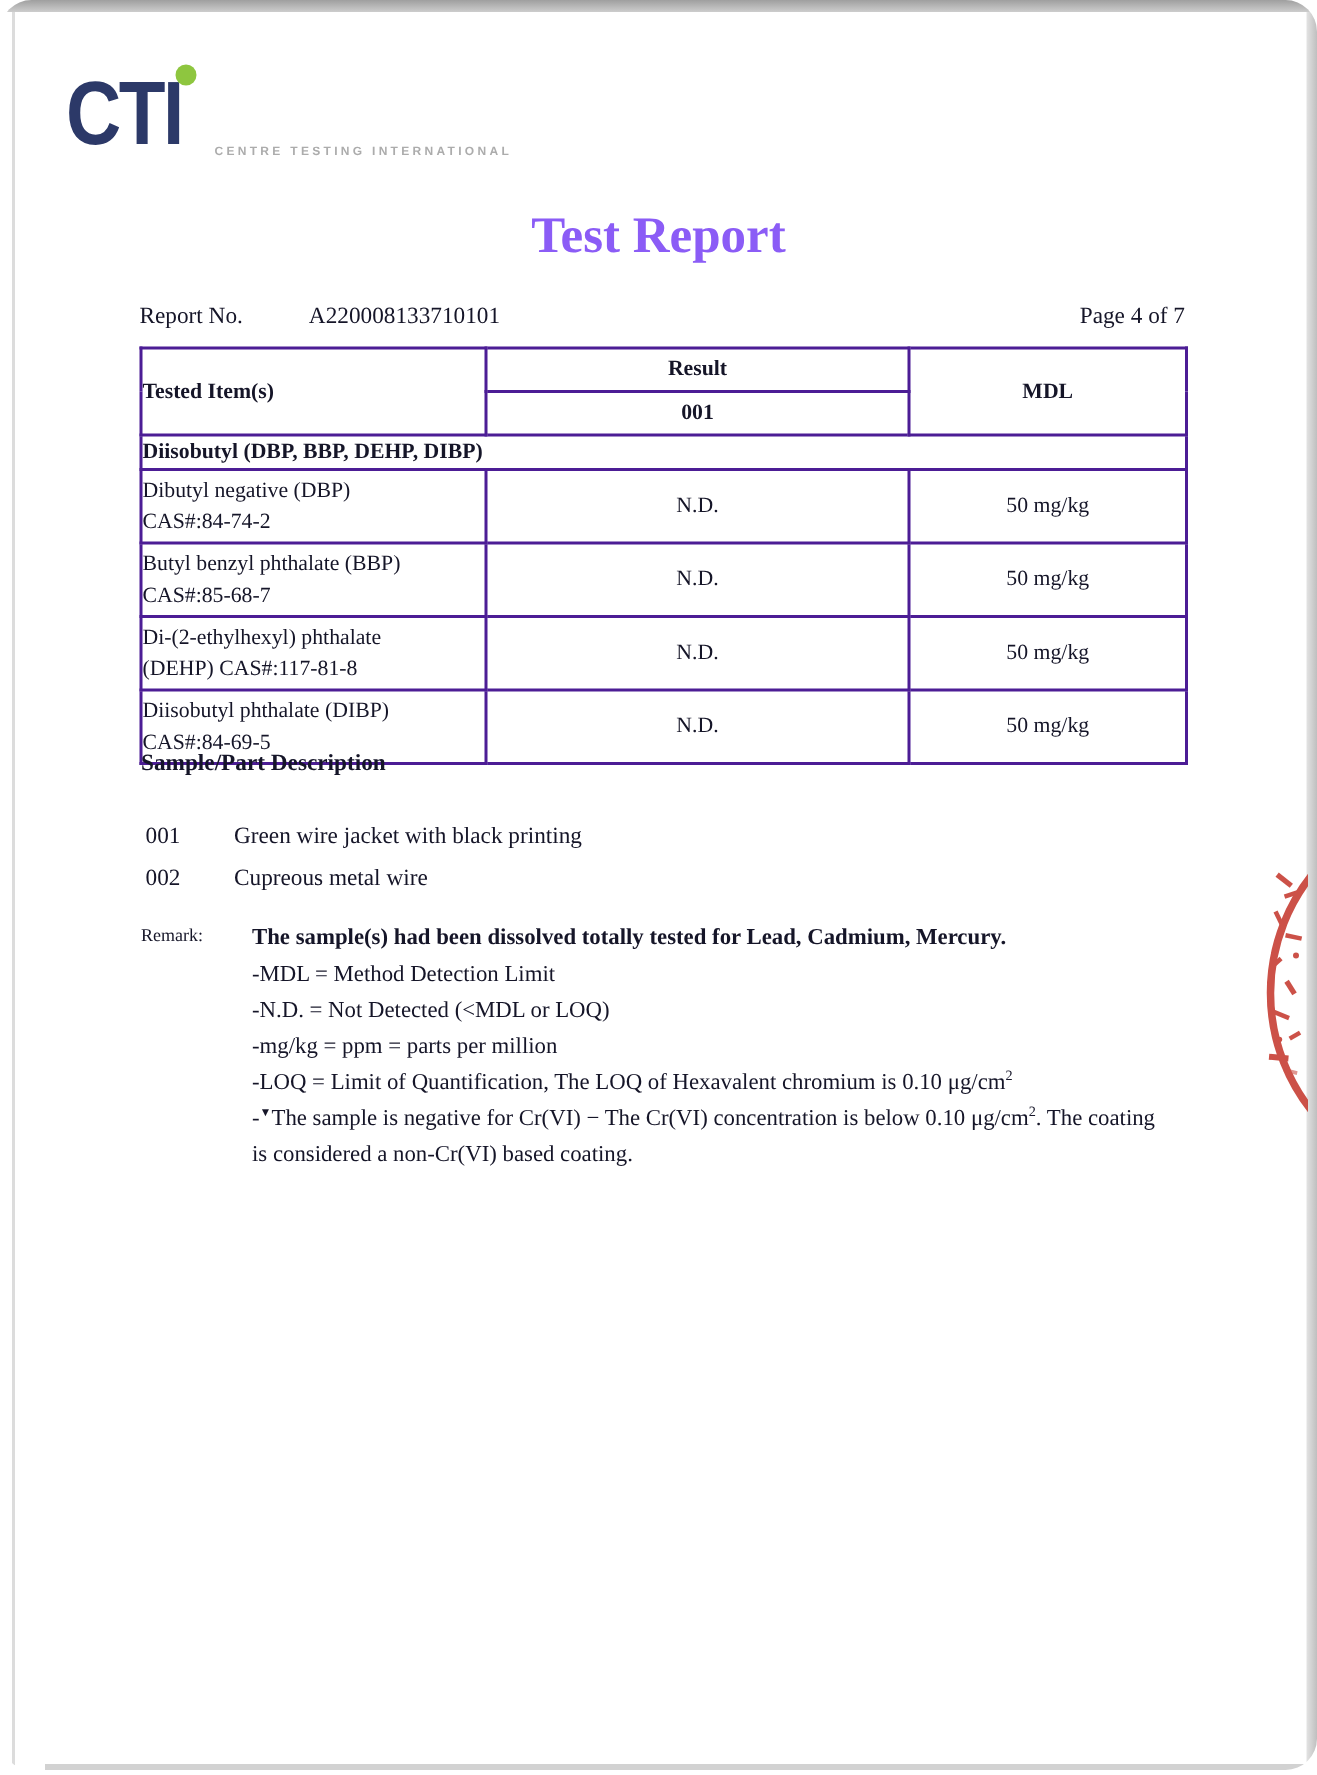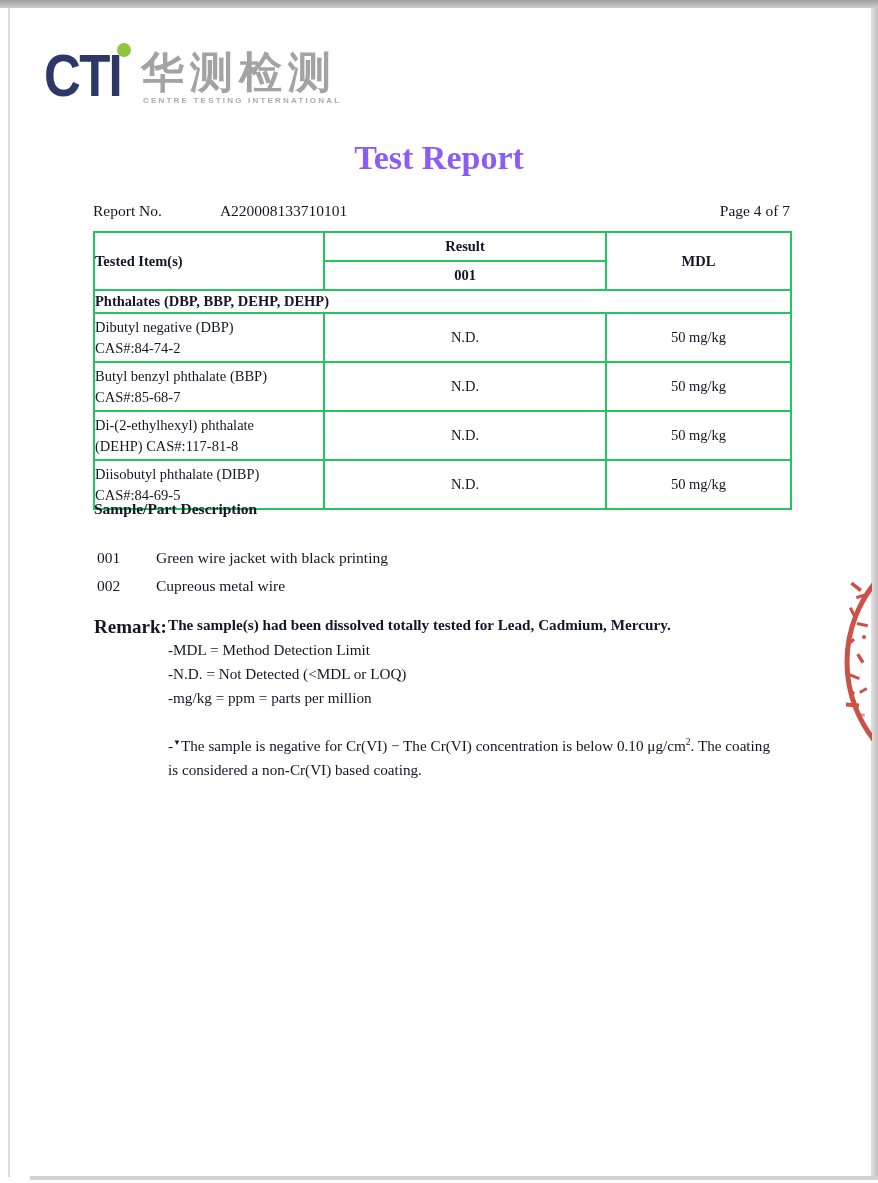--- a/index.html
+++ b/index.html
@@ -1,18 +1,18 @@
 <!DOCTYPE html>
 <html><head>
 <meta charset="utf-8">
 <style>
   html,body{margin:0;padding:0;background:#ffffff;}
   .page{
     position:relative;width:878px;height:1180px;background:#ffffff;overflow:hidden;
-    font-family:"Liberation Serif", serif;color:#151528;
+    font-family:"Liberation Serif", serif;color:#151528;border-radius:21px;
   }
   
   .edge-top{position:absolute;left:0;top:0;width:878px;height:8px;
     background:linear-gradient(#9f9f9f,#cdcdcd);}
   .edge-left{position:absolute;left:8px;top:8px;width:2px;height:1169px;background:#dcdcdc;}
   .edge-right{position:absolute;left:871px;top:8px;width:7px;height:1175px;
     background:linear-gradient(90deg,#e3e3e3,#bfbfbf);}
   .edge-bottom{position:absolute;left:30px;top:1176px;width:848px;height:7px;background:#d2d2d2;}
 
   
@@ -24,44 +24,44 @@
   .logo-cn{position:absolute;left:141px;top:50px;font-family:"Liberation Sans",sans-serif;
     font-size:43px;line-height:44px;color:#a3a3a3;letter-spacing:6px;font-weight:600;}
   .logo-tagline{position:absolute;left:143px;top:96px;font-family:"Liberation Sans",sans-serif;
     font-size:8px;color:#acacac;letter-spacing:2.2px;font-weight:700;}
 
   .title{position:absolute;left:0;top:139px;width:878px;margin:0;text-align:center;
     font-size:34px;font-weight:bold;color:#8b5cf6;}
 
   .report-row{position:absolute;left:93px;top:202px;width:697px;font-size:15.5px;}
   .rlabel{font-weight:400;}
-  .rvalue{margin-left:58px;}
+  .rvalue{margin-left:44px;}
   .rpage{float:right;}
 
   
   table.results{position:absolute;left:93px;top:231px;width:697px;border-collapse:collapse;
     table-layout:fixed;font-size:14.5px;color:#151528;}
-  table.results td{border:2px solid #22c55e;padding:0;vertical-align:middle;}
+  table.results td{border:2px solid #4c1d95;padding:0;vertical-align:middle;}
   td.c1{text-align:left;padding-left:8px;}
   td.cc{text-align:center;}
   .bold{font-weight:bold;}
   td.subhead{border-top-width:1.5px;}
   td.section-row{height:21px;font-weight:bold;padding-left:8px;}
   tr.hrow td{height:27px;}
   tr.drow td{height:47px;}
   .cell-2line div{line-height:21px;}
 
   
   .sd-heading{position:absolute;left:94px;top:500px;font-size:15.5px;font-weight:bold;}
   .sd-row1{position:absolute;left:97px;top:549px;font-size:15.5px;}
   .sd-row2{position:absolute;left:97px;top:577px;font-size:15.5px;}
   .sd-code{display:inline-block;width:59px;}
 
   
-  .remark-label{position:absolute;left:94px;top:616px;font-size:19px;font-weight:bold;}
+  .remark-label{position:absolute;left:94px;top:616px;font-size:12px;font-weight:normal;}
   .rl{position:absolute;left:168px;width:640px;font-size:15.2px;white-space:nowrap;}
   .rl.b{font-weight:bold;}
   .rl sup{font-size:9.5px;}
   .rl sup.tri{font-size:8px;letter-spacing:0;}
   .r0{top:616px;} .r1{top:641px;} .r2{top:665px;} .r3{top:689px;}
   .r4{top:713px;} .r5{top:737px;} .r6{top:761px;}
 
   
   .stamp{position:absolute;left:826px;top:565px;}
 </style>
@@ -70,21 +70,20 @@
 
 <div class="page">
 
   <div class="edge-top"></div>
   <div class="edge-left"></div>
   <div class="edge-right"></div>
   <div class="edge-bottom"></div>
 
   <div class="logo-cti">CTI</div>
   <div class="logo-dot"></div>
-  <div class="logo-cn">华测检测</div>
   <div class="logo-tagline">CENTRE TESTING INTERNATIONAL</div>
 
   <h1 class="title">Test Report</h1>
 
   <div class="report-row">
     <span class="rlabel">Report No.</span><span class="rvalue">A220008133710101</span>
     <span class="rpage">Page 4 of 7</span>
   </div>
 
   <table class="results">
@@ -96,21 +95,21 @@
     <tbody>
       <tr class="hrow">
         <td class="c1 bold" rowspan="2">Tested Item(s)</td>
         <td class="cc bold">Result</td>
         <td class="cc bold" rowspan="2">MDL</td>
       </tr>
       <tr class="hrow">
         <td class="cc bold subhead">001</td>
       </tr>
       <tr>
-        <td class="section-row" colspan="3">Phthalates (DBP, BBP, DEHP, DEHP)</td>
+        <td class="section-row" colspan="3">Diisobutyl (DBP, BBP, DEHP, DIBP)</td>
       </tr>
       <tr class="drow">
         <td class="c1 cell-2line">
           <div>Dibutyl negative (DBP)</div>
           <div>CAS#:84-74-2</div>
         </td>
         <td class="cc">N.D.</td>
         <td class="cc">50 mg/kg</td>
       </tr>
       <tr class="drow">
@@ -146,20 +145,21 @@
   </div>
   <div class="sd-row2">
     <span class="sd-code">002</span><span>Cupreous metal wire</span>
   </div>
 
   <div class="remark-label">Remark:</div>
   <div class="rl b r0">The sample(s) had been dissolved totally tested for Lead, Cadmium, Mercury.</div>
   <div class="rl r1">-MDL = Method Detection Limit</div>
   <div class="rl r2">-N.D. = Not Detected (&lt;MDL or LOQ)</div>
   <div class="rl r3">-mg/kg = ppm = parts per million</div>
+  <div class="rl r4"><span>-LOQ = Limit of Quantification, The LOQ of Hexavalent chromium is 0.10 μg/cm</span><sup>2</sup></div>
   <div class="rl r5"><span>-</span><sup class="tri">▼</sup><span>The sample is negative for Cr(VI) − The Cr(VI) concentration is below 0.10 μg/cm</span><sup>2</sup><span>. The coating</span></div>
   <div class="rl r6">is considered a non-Cr(VI) based coating.</div>
 
   <svg class="stamp" width="46" height="190" viewBox="0 0 46 190">
     <g opacity="0.88">
       <circle cx="147" cy="97" r="126" fill="none" stroke="#c53a2f" stroke-width="5"></circle>
       <g fill="#c53a2f">
         <rect x="24" y="20" width="12" height="3.5" transform="rotate(38 30 22)"></rect>
         <rect x="30" y="30" width="9" height="3" transform="rotate(-18 34 31)"></rect>
         <rect x="22" y="46" width="10" height="3" transform="rotate(64 27 47)"></rect>

